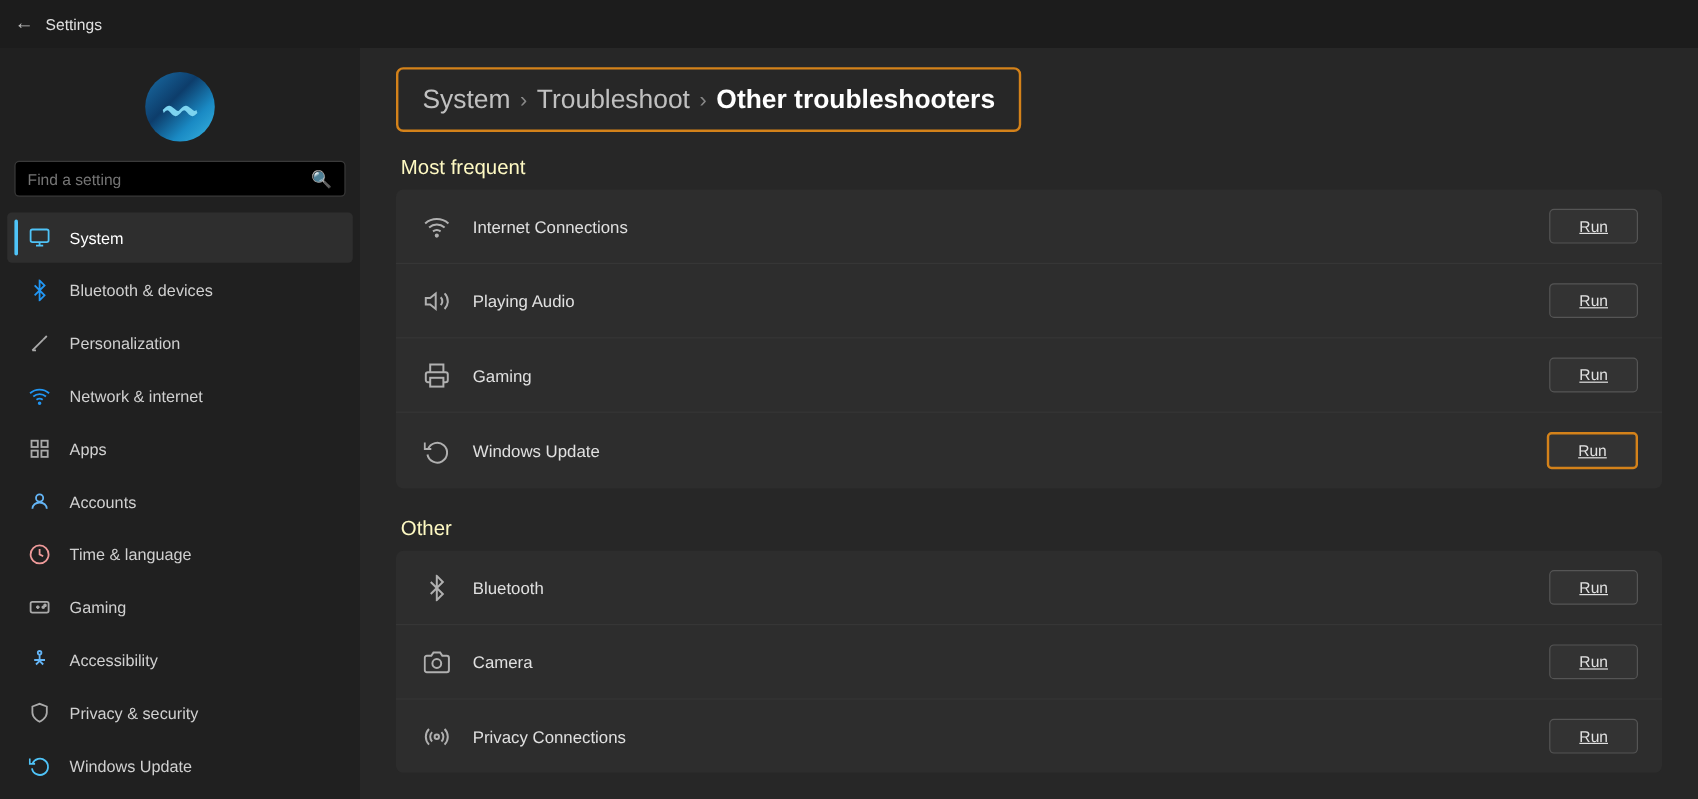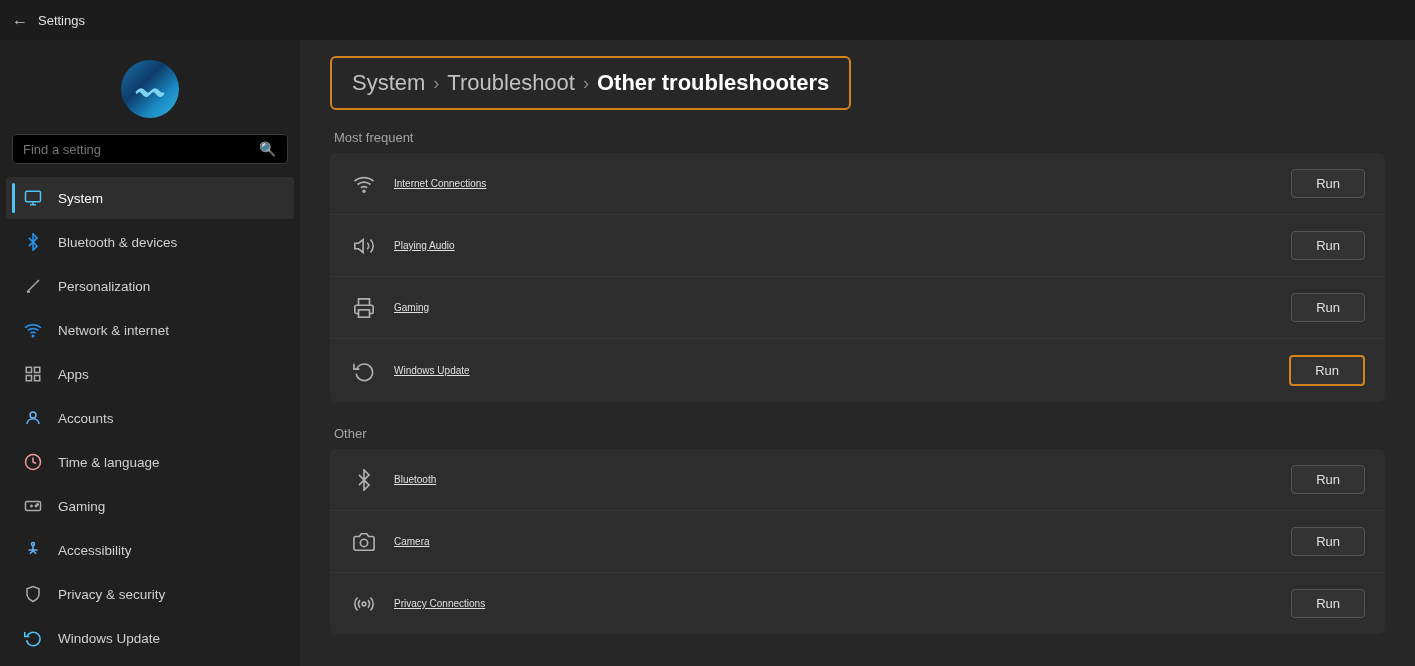--- a/index.html
+++ b/index.html
@@ -164,22 +164,22 @@
       color: #ffffff;
       font-weight: 700;
     }
     .breadcrumb-chevron {
       color: #888;
       font-size: 18px;
     }
 
     
     .section-title {
-      font-size: 13px;
-      color: #a3a3a3;
+      font-size: 17px;
+      color: #fef9c3;
       margin-bottom: 8px;
       padding-left: 4px;
     }
 
     .troubleshooter-list {
       background: #2d2d2d;
       border-radius: 6px;
       overflow: hidden;
       margin-bottom: 24px;
     }
@@ -201,34 +201,34 @@
       display: flex;
       align-items: center;
       justify-content: center;
       font-size: 20px;
       color: #b0b0b0;
       flex-shrink: 0;
     }
 
     .troubleshooter-name {
       flex: 1;
-      font-size: 10px;
+      font-size: 14px;
       color: #e0e0e0;
-      text-decoration: underline;
     }
 
     .run-btn {
       padding: 6px 24px;
       background: #333333;
       border: 1px solid #555;
       border-radius: 4px;
       color: #e0e0e0;
       font-size: 13px;
       cursor: pointer;
       white-space: nowrap;
+      text-decoration: underline;
     }
     .run-btn.highlighted {
       border: 2px solid #d4821a;
     }
   </style>
 </head>
 <body>
 
 <div class="title-bar">
   <span class="title-bar-back">←</span>

